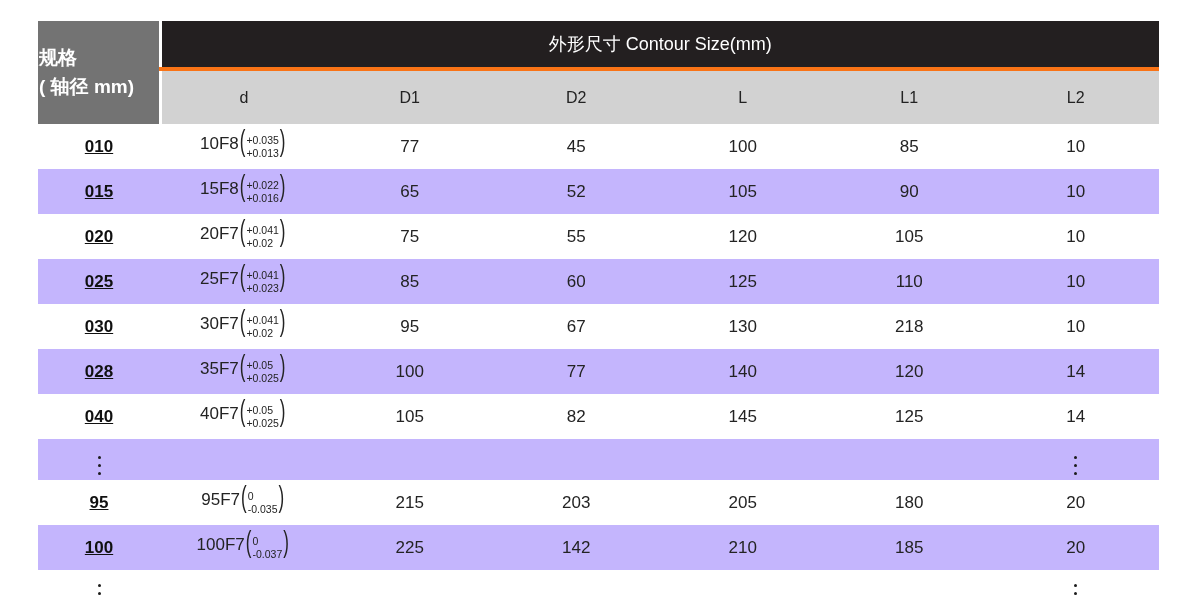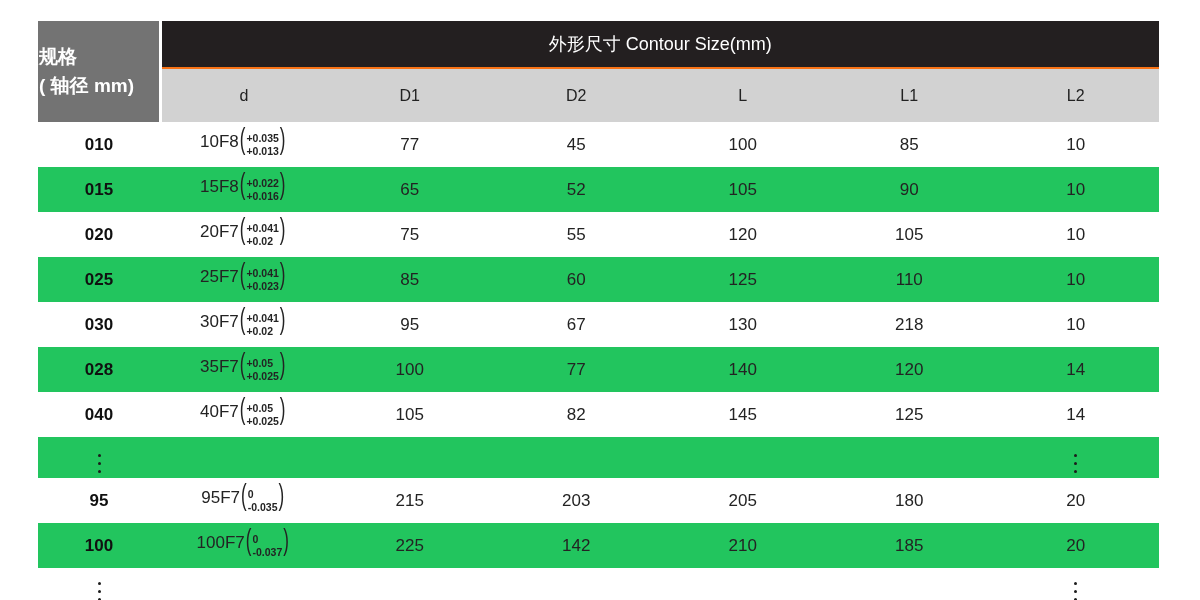--- a/index.html
+++ b/index.html
@@ -13,42 +13,42 @@
   col.spec-col{width:122px;}
   
   td.spec-head{
     background:#737373;color:#ffffff;text-align:left;vertical-align:middle;
     font-size:19px;font-weight:bold;line-height:1.5;
     border-right:3px solid #ffffff;
   }
   td.contour-head{
     background:#231f20;color:#ffffff;text-align:center;vertical-align:middle;
     font-size:18px;height:44px;font-weight:normal;
-    border-bottom:2px solid #f97316;
+    border-bottom:4px solid #f97316;
     margin-left:36px;
   }
   tr.subhead td{
     background:#d2d2d2;height:51px;text-align:center;vertical-align:middle;
     font-size:16px;color:#222222;
   }
   
   tbody td{
     height:43px;text-align:center;vertical-align:middle;
     font-size:17px;color:#232323;background:#ffffff;
   }
-  tbody tr.shade td{background:#22c55e;}
-  td.spec-cell{font-weight:bold;color:#101010;}
+  tbody tr.shade td{background:#c4b5fd;}
+  td.spec-cell{font-weight:bold;color:#101010;text-decoration:underline;}
   tr.ellipsis-row td{height:39px;}
   tr.ellipsis-row.last td{height:33px;}
   
   .dval{display:inline-flex;white-space:nowrap;}
   .dval .base{font-size:17px;}
   .dval .paren{display:inline-block;font-size:17px;transform:scaleY(1.7);transform-origin:center;padding:0 1px;}
   .dval .stack{display:inline-flex;flex-direction:column;align-items:flex-start;
-    font-size:10.5px;line-height:1.2;color:#232323;font-weight:bold;}
+    font-size:10.5px;line-height:1.2;color:#232323;}
   
   .vdots{display:inline-flex;flex-direction:column;align-items:center;gap:5px;}
   .vdots .dot{width:3px;height:3px;background:#1c1c1c;border-radius:50%;}
 </style>
 </head>
 <body>
 
 <div class="stage">
   <table>
     <colgroup>

